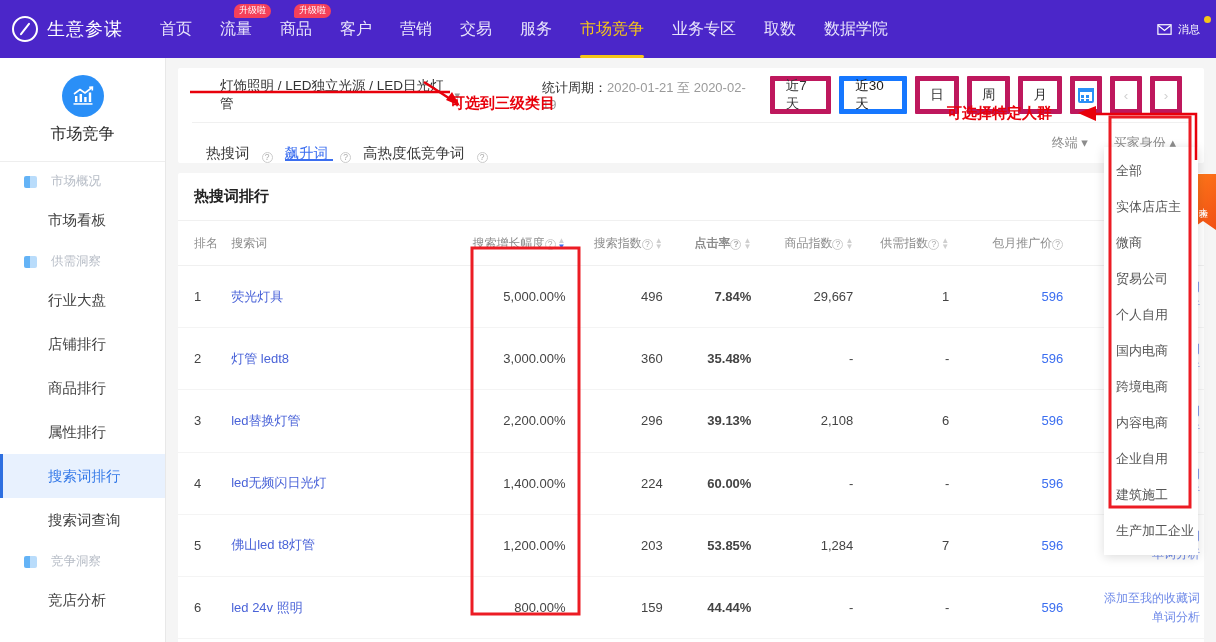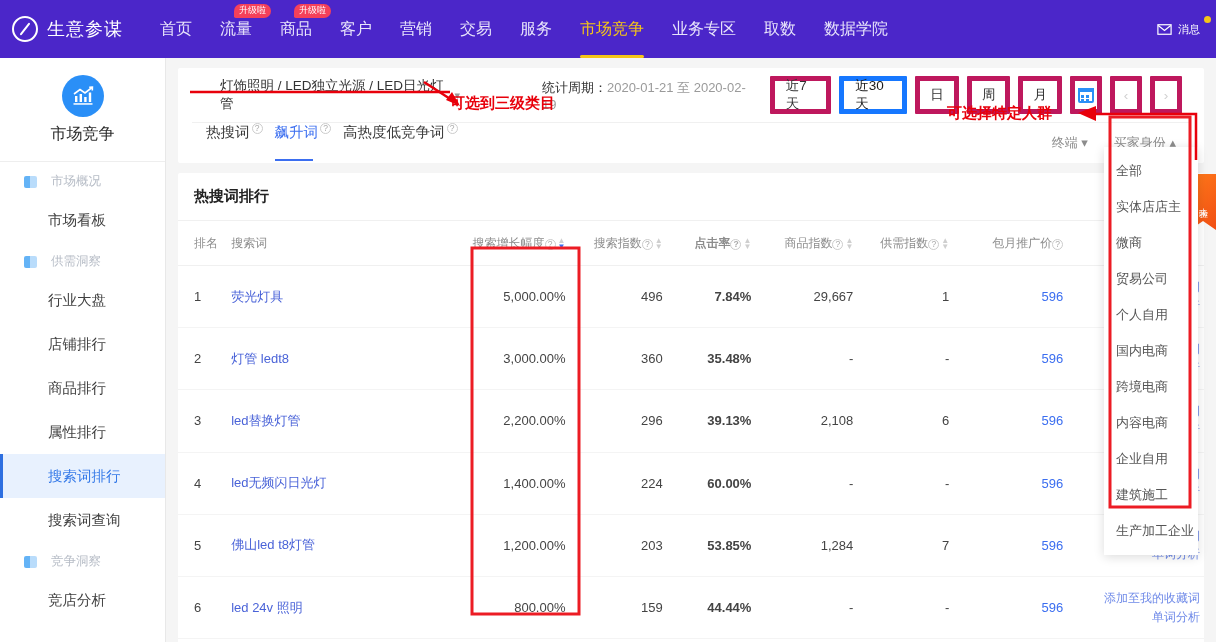--- a/index.html
+++ b/index.html
@@ -111,21 +111,21 @@
   .cal{ width:16px;height:15px;border:2px solid #2A8FF7;border-radius:2px;position:relative; }
   .cal:before{ content:""; position:absolute;left:-2px;right:-2px;top:-2px;height:4px;background:#2A8FF7; }
   .cal:after{ content:""; position:absolute;left:1px;top:5px;width:3px;height:3px;background:#2A8FF7;
               box-shadow:5px 0 0 #2A8FF7, 0 4px 0 #2A8FF7, 5px 4px 0 #2A8FF7; }
 
   .divline{ border-bottom:1px solid #f0f0f0; margin-top:12px; }
 
   .tabsrow{ display:flex; align-items:center; height:40px; padding:0 14px; position:relative; }
   .tab{
     font-size:14.5px; color:#3a3a3a; margin-right:12px; cursor:pointer;
-    display:flex; align-items:flex-start; gap:2px; position:relative; height:40px;
+    display:flex; align-items:flex-end; gap:12px; position:relative; height:40px;
   }
   .tab.active{ color:#3b6ef0; }
   .tab.active:after{
     content:""; position:absolute; left:0; right:18px; bottom:2px; height:2.5px; background:#3b6ef0;
   }
   .qm{ font-size:11px; color:#bbb; border:1px solid #ccc; border-radius:50%;
        width:11px;height:11px; display:inline-flex; align-items:center; justify-content:center;
        line-height:1; font-size:8.5px; color:#aaa; }
   .rightsel{ margin-left:auto; display:flex; align-items:center; gap:26px; color:#8c8c8c; font-size:13px; }
   .rightsel span{ cursor:pointer; }

